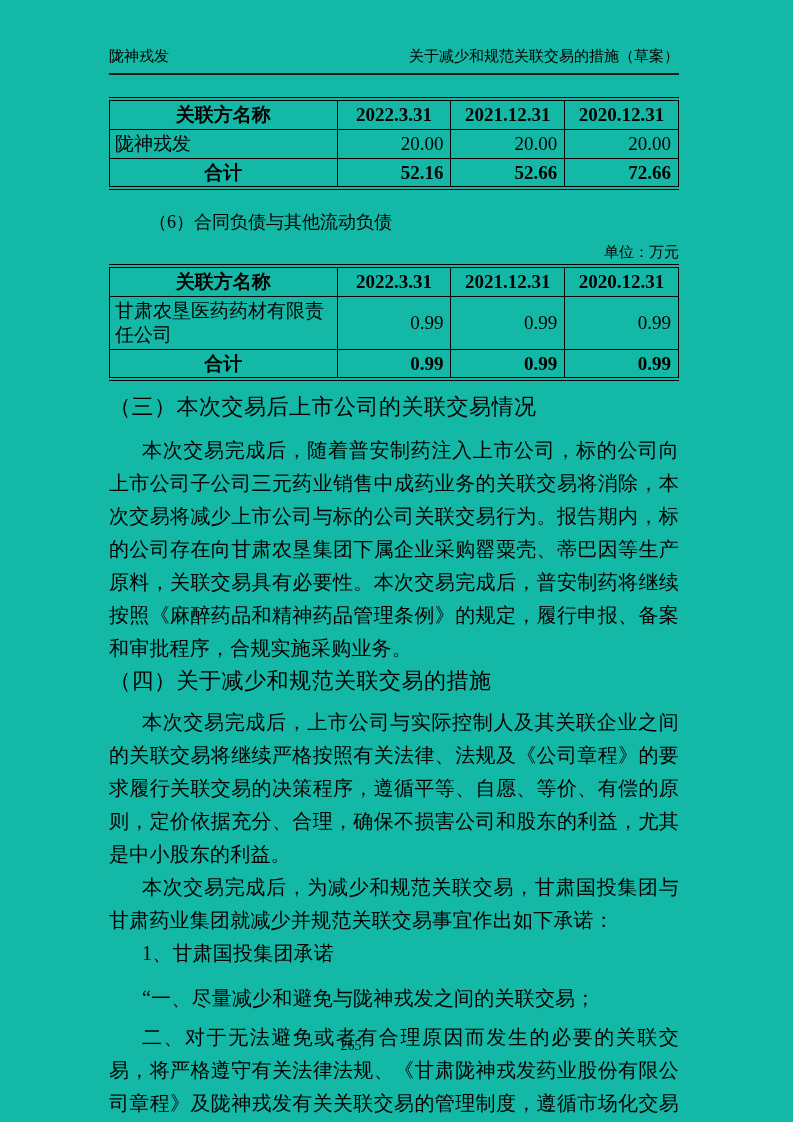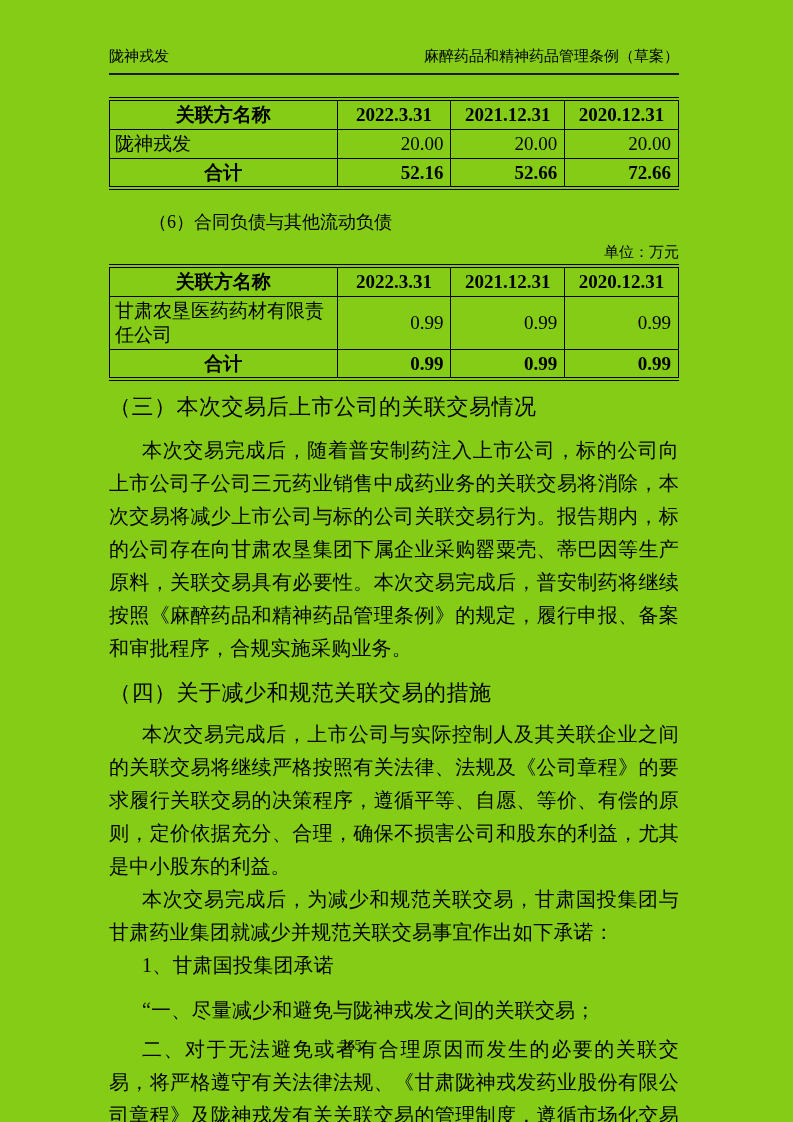--- a/index.html
+++ b/index.html
@@ -1,17 +1,17 @@
 <!DOCTYPE html>
 <html><head>
 <meta charset="utf-8">
 <style>
   html, body { margin:0; padding:0; background:#ffffff; }
   .page {
-    position:relative; width:793px; height:1122px; background:#84cc16;
+    position:relative; width:793px; height:1122px; background:#14b8a6;
     font-family:"Liberation Serif","DejaVu Serif",serif; color:#000;
     overflow:hidden; margin:0 auto;
   }
   .content { position:absolute; left:109px; top:0; width:570px; }
 
   .doc-header {
     display:flex; justify-content:space-between; align-items:flex-end;
     margin-top:47px; padding-bottom:7px; border-bottom:2px solid #1a1a1a;
     font-size:15px; line-height:19px;
   }
@@ -31,21 +31,21 @@
 
   .sub6 { font-size:18px; margin:20px 0 0 0; text-indent:40px; }
   .unit { font-size:15px; text-align:right; margin:9px 0 0 0; }
 
   .hd {
     font-family:"DejaVu Sans","Liberation Sans",sans-serif;
     font-weight:normal; font-size:22px; line-height:24px; letter-spacing:0.5px;
     margin:0;
   }
   .hd3 { margin-top:14px; }
-  .hd4 { margin-top:16px; }
+  .hd4 { margin-top:4px; }
 
   .body-p {
     font-size:20px; line-height:33px; text-align:justify;
     text-indent:33px; margin:0; letter-spacing:0.2px;
   }
   .p-s3 { margin-top:15px; }
   .p-s4-1 { margin-top:13px; }
   .p-s4-2 { margin-top:0; }
   .p-item { margin-top:0; text-align:left; }
   .p-c1 { margin-top:12px; text-align:left; }
@@ -57,21 +57,21 @@
   }
 </style>
 </head>
 <body>
 
 <div class="page">
   <div class="content">
 
     <div class="doc-header">
       <span>陇神戎发</span>
-      <span>麻醉药品和精神药品管理条例（草案）</span>
+      <span>关于减少和规范关联交易的措施（草案）</span>
     </div>
 
     <div class="rtable-wrap t1">
       <table class="rtable">
         <colgroup>
             <col style="width:40%">
             <col style="width:20%">
             <col style="width:20%">
             <col style="width:20%">
           </colgroup>

